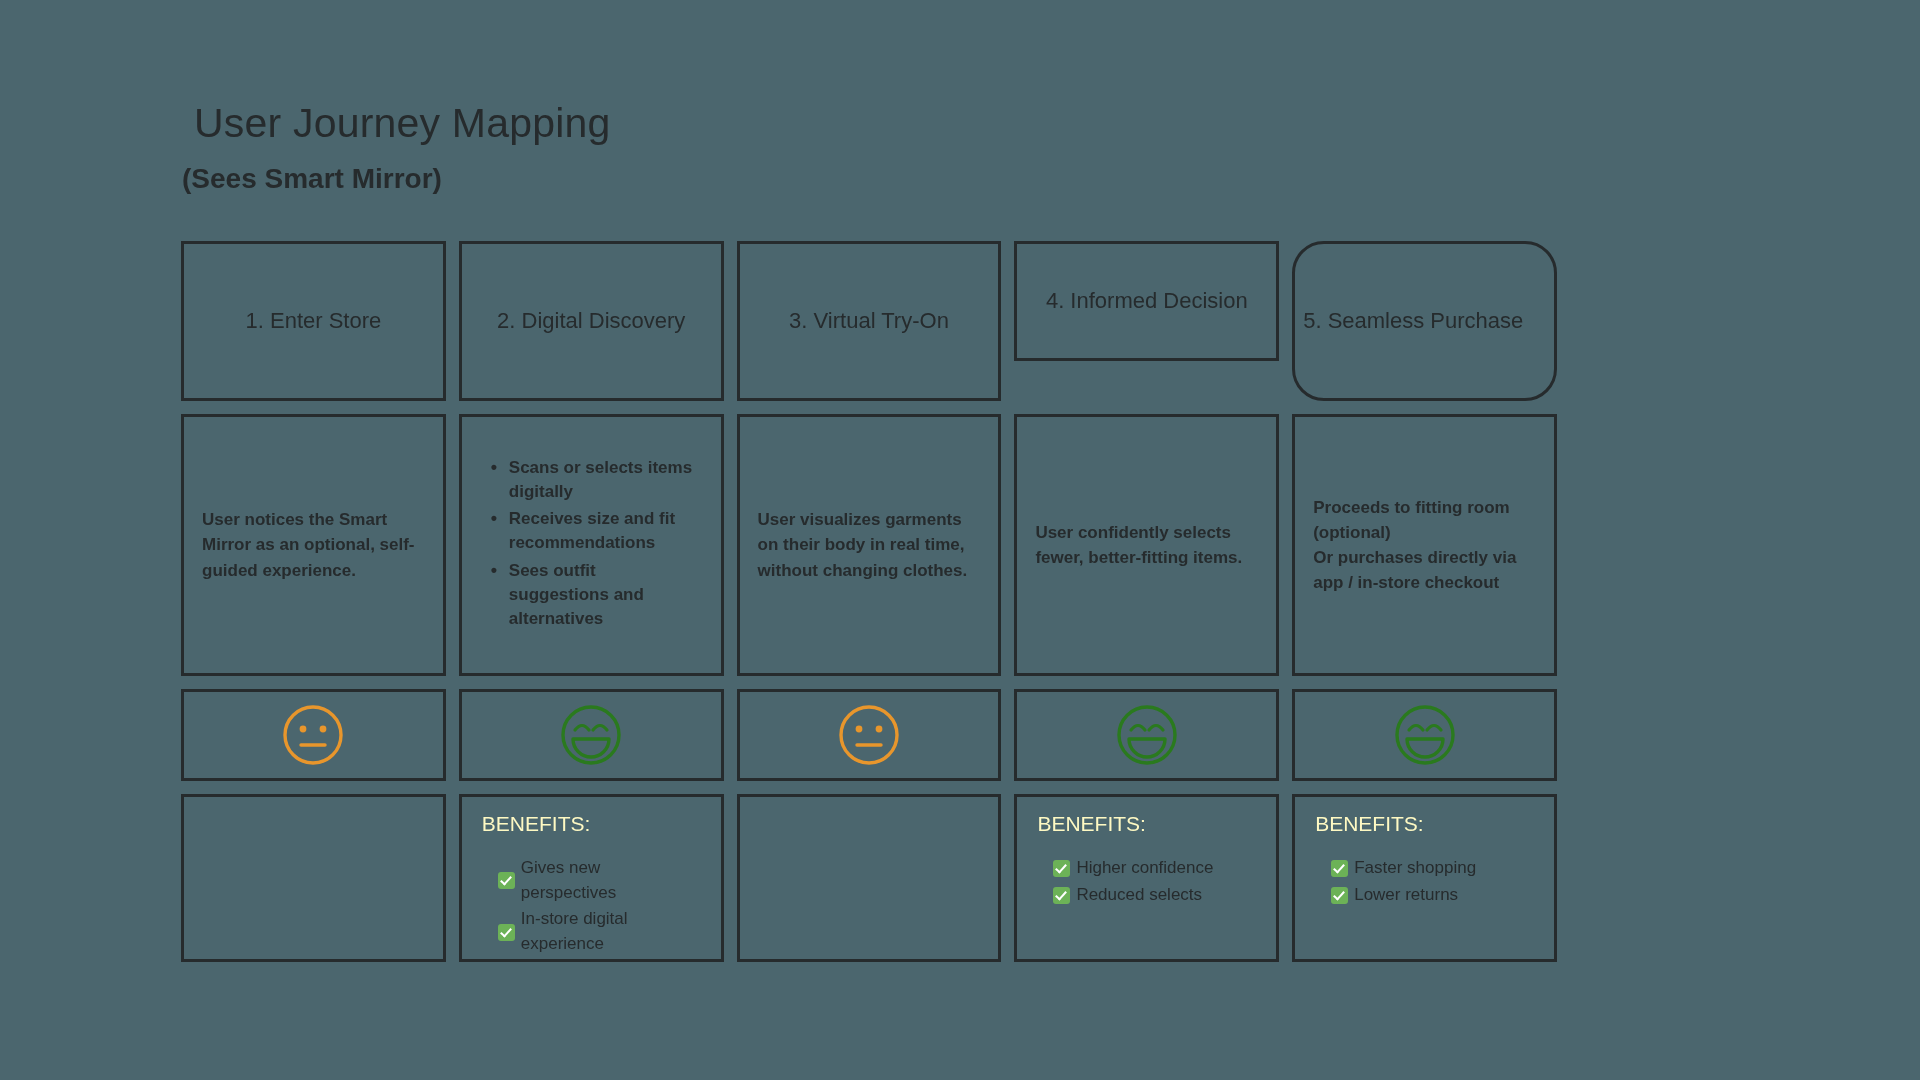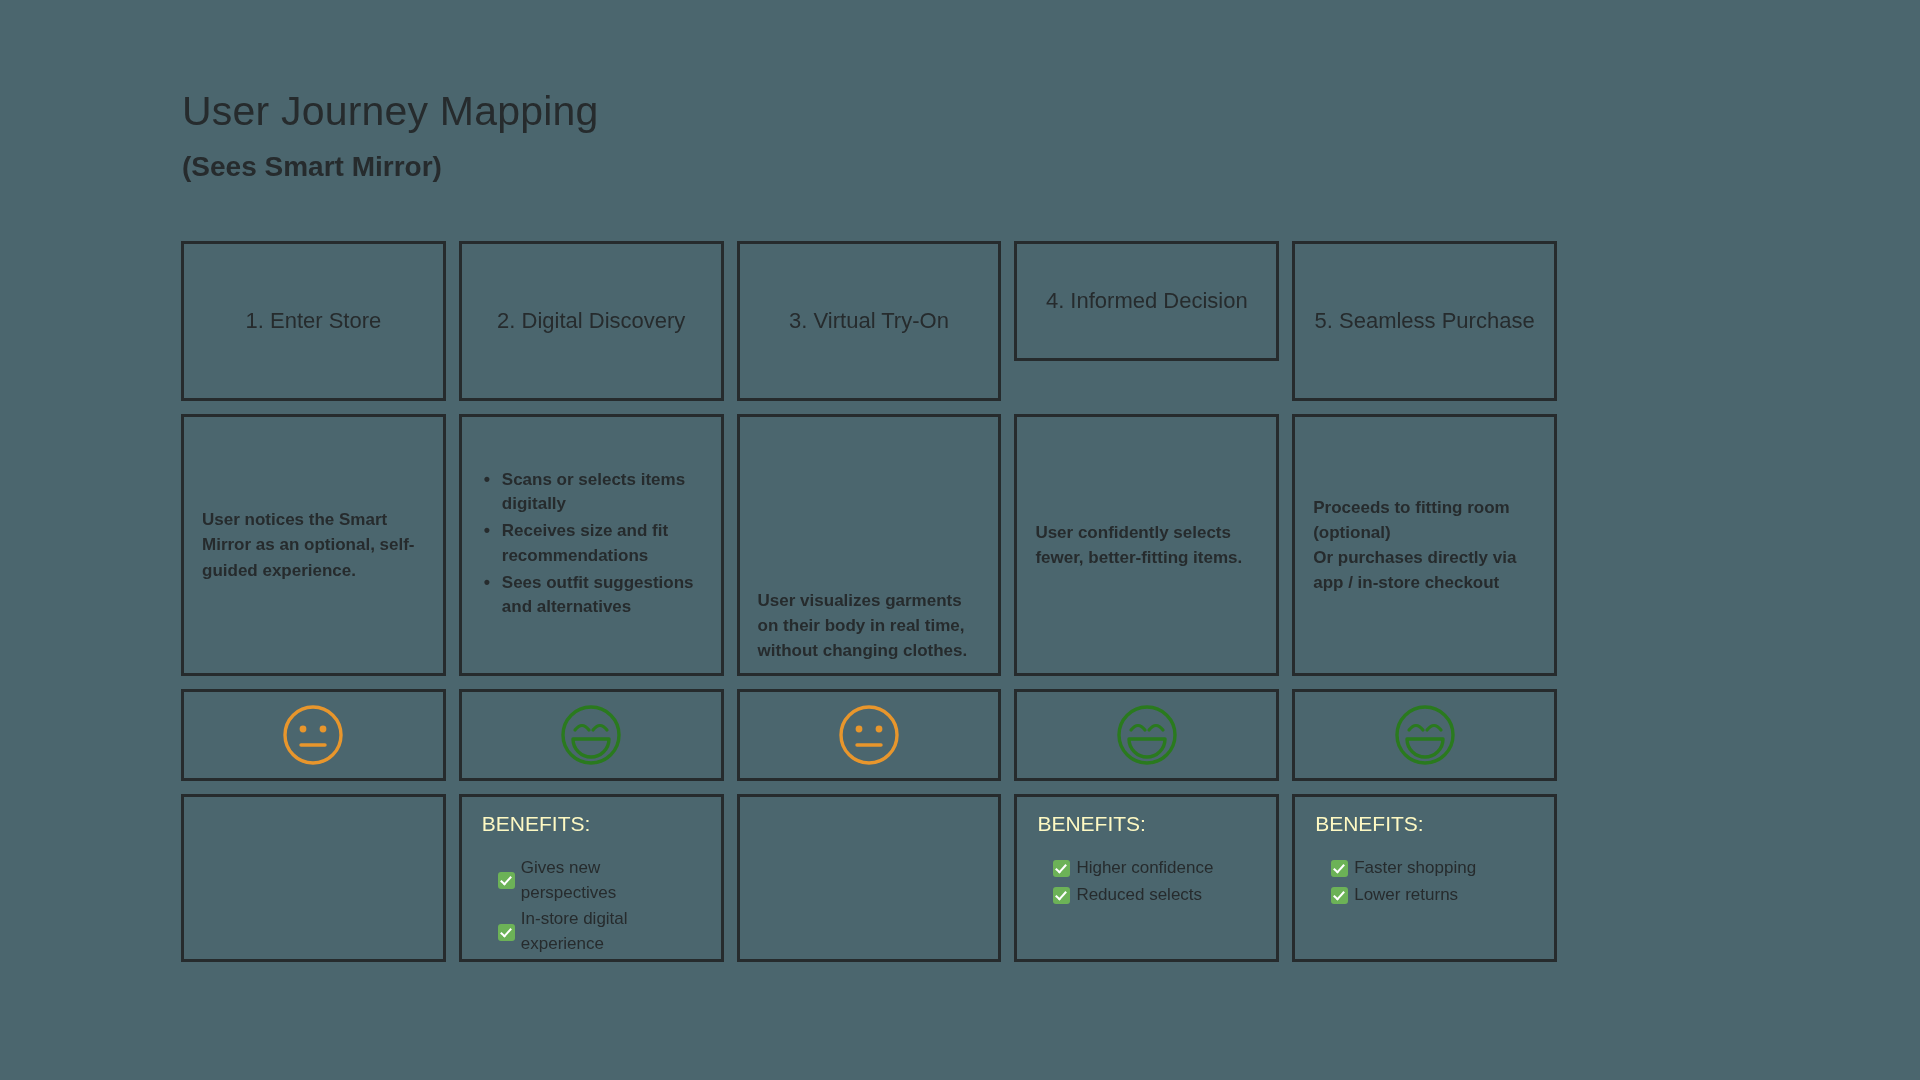--- a/index.html
+++ b/index.html
@@ -23,21 +23,21 @@
     position: absolute;
     left: 182px;
     top: 88px;
   }
   .title {
     font-size: 41px;
     font-weight: 400;
     color: #262b2d;
     letter-spacing: 0.2px;
     line-height: 1.15;
-    margin: 0;
+    margin: 12px;
     white-space: nowrap;
   }
   .subtitle {
     font-size: 28px;
     font-weight: 700;
     color: #262b2d;
     margin: 16px 0 0 0;
     line-height: 1.15;
     white-space: nowrap;
   }
@@ -64,21 +64,21 @@
     line-height: 1.25;
   }
   .desc-text {
     font-size: 17px;
     font-weight: 700;
     color: #262b2d;
     line-height: 1.48;
     white-space: pre-line;
   }
   ul.desc-list {
-    margin: 0;
+    margin: 7px;
     padding-left: 22px;
     list-style: none;
   }
   ul.desc-list li {
     font-size: 17px;
     font-weight: 700;
     color: #262b2d;
     line-height: 1.42;
     position: relative;
     margin: 0 0 3px 0;
@@ -150,34 +150,34 @@
       </div>
       <div class="cell row-stage-cell" style="height: 160px; display: flex; align-items: center; justify-content: center; padding: 6px 8px;">
         <div class="stage-label">2. Digital Discovery</div>
       </div>
       <div class="cell row-stage-cell" style="height: 160px; display: flex; align-items: center; justify-content: center; padding: 6px 8px;">
         <div class="stage-label">3. Virtual Try-On</div>
       </div>
       <div class="cell row-stage-cell" style="height: 120px; display: flex; align-items: center; justify-content: center; padding: 6px 8px;">
         <div class="stage-label">4. Informed Decision</div>
       </div>
-      <div class="cell row-stage-cell" style="height: 160px; display: flex; align-items: center; justify-content: center; padding: 6px 8px;">
+      <div class="cell row-stage-cell" style="height: 160px; display: flex; align-items: center; justify-content: flex-start; padding: 6px 8px; border-radius: 32px;">
         <div class="stage-label">5. Seamless Purchase</div>
       </div>
       <div class="cell" style="height: 262px; display: flex; align-items: center; padding: 10px 18px;">
         <div class="desc-text">User notices the Smart Mirror as an optional, self-guided experience.</div>
       </div>
       <div class="cell" style="height: 262px; display: flex; align-items: center; padding: 10px 18px;">
         <ul class="desc-list">
           <li>Scans or selects items digitally</li>
           <li>Receives size and fit recommendations</li>
           <li>Sees outfit suggestions and alternatives</li>
         </ul>
       </div>
-      <div class="cell" style="height: 262px; display: flex; align-items: flex-end; padding: 10px 18px;">
+      <div class="cell" style="height: 262px; display: flex; align-items: center; padding: 10px 18px;">
         <div class="desc-text">User visualizes garments on their body in real time, without changing clothes.</div>
       </div>
       <div class="cell" style="height: 262px; display: flex; align-items: center; padding: 10px 18px;">
         <div class="desc-text">User confidently selects fewer, better-fitting items.</div>
       </div>
       <div class="cell" style="height: 262px; display: flex; align-items: center; padding: 10px 18px;">
         <div class="desc-text">Proceeds to fitting room (optional)
 Or purchases directly via app / in-store checkout</div>
       </div>
       <div class="cell" style="height: 92px; display: flex; align-items: center; justify-content: center;">

